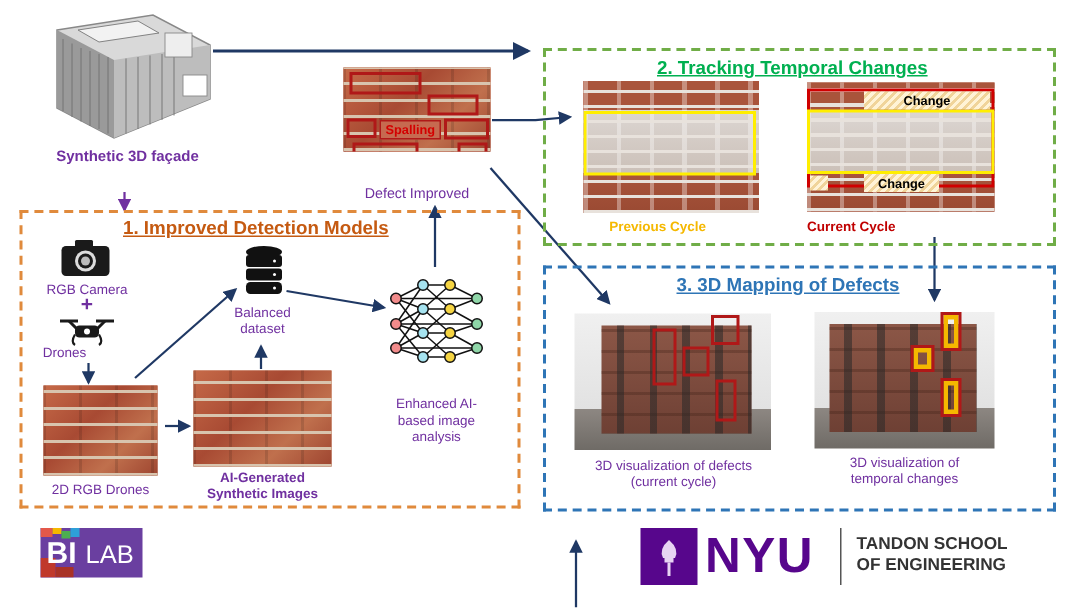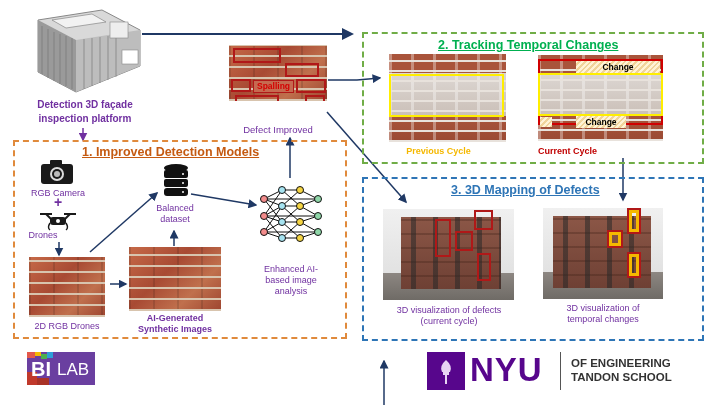--- a/index.html
+++ b/index.html
@@ -89,22 +89,21 @@
         <line x1="68" y1="31" x2="68" y2="77"></line>
       <line x1="76" y1="30" x2="76" y2="74"></line>
         <line x1="84" y1="29" x2="84" y2="71"></line>
     </g>
     <polygon points="20,14 60,8 74,16 34,22" fill="#f2f2f2" stroke="#777" stroke-width="0.6"></polygon>
     <rect x="78" y="16" width="18" height="16" fill="#eeeeee" stroke="#888" stroke-width="0.6"></rect>
     <rect x="90" y="44" width="16" height="14" fill="#ffffff" stroke="#888" stroke-width="0.6"></rect>
   </svg>
 </div>
 <div class="abs" style="left:20px;top:98px;width:130px;text-align:center;font-size:10px;font-weight:bold;color:#7030a0;line-height:14px;">
-  <div>Detection 3D façade</div>
-  <div>inspection platform</div>
+  <div>Synthetic 3D façade</div>
 </div>
 
 <div class="brick" style="left:229px;top:45px;width:98px;height:56px;">
   <div class="def-red" style="left:4px;top:3px;width:48px;height:15px;"></div>
   <div class="def-red" style="left:56px;top:18px;width:34px;height:14px;"></div>
   <div class="def-red" style="left:2px;top:34px;width:20px;height:13px;"></div>
   <div class="def-red" style="left:67px;top:34px;width:30px;height:14px;"></div>
   <div class="def-red" style="left:6px;top:50px;width:44px;height:12px;"></div>
   <div class="def-red" style="left:76px;top:50px;width:20px;height:12px;"></div>
   <div class="def-red" style="left:2px;top:64px;width:28px;height:11px;"></div>
@@ -272,15 +271,15 @@
 <div class="abs" style="left:427px;top:352px;width:38px;height:38px;background:#57068c;">
   <svg width="38" height="38">
     <path d="M19 8 Q12 14 15 20 L23 20 Q26 14 19 8 Z" fill="#e7d4f3"></path>
     <rect x="16" y="20" width="6" height="3" fill="#e7d4f3"></rect>
     <line x1="19" y1="23" x2="19" y2="32" stroke="#e7d4f3" stroke-width="2"></line>
   </svg>
 </div>
 <div class="abs" style="left:470px;top:349px;color:#57068c;font-weight:bold;font-size:33px;line-height:42px;letter-spacing:1px;">NYU</div>
 <div class="abs" style="left:560px;top:352px;width:1px;height:38px;background:#555;"></div>
 <div class="abs" style="left:571px;top:356px;color:#333;font-weight:bold;font-size:11.5px;line-height:14px;">
+  <div>TANDON SCHOOL</div>
   <div>OF ENGINEERING</div>
-  <div>TANDON SCHOOL</div>
 </div>
 
 </body></html>

